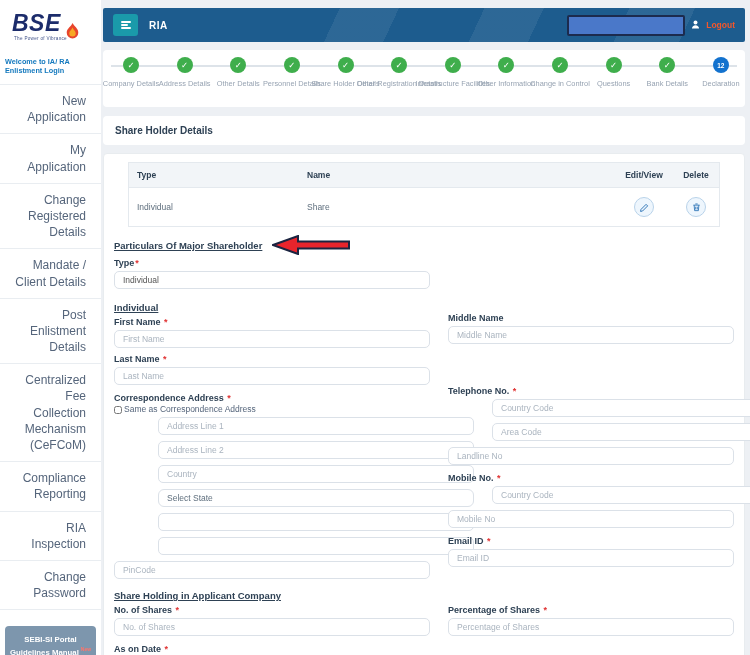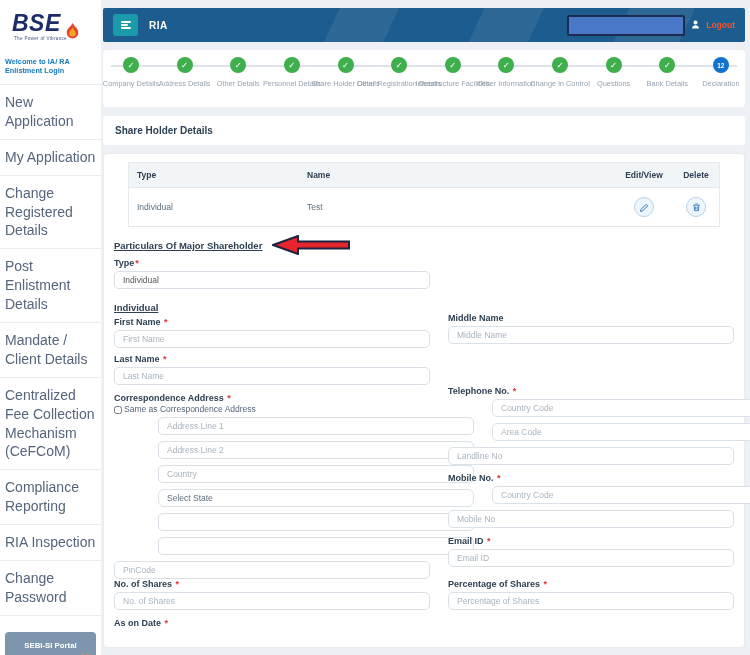--- a/index.html
+++ b/index.html
@@ -6,21 +6,21 @@
   body { background:#dfe4e9; font-family:"Liberation Sans", sans-serif; }
   .app { position:relative; width:750px; height:655px; background:#edf0f4; overflow:hidden; }
 
   
   .sidebar { position:absolute; left:0; top:0; width:101px; height:655px; background:#fff; }
   .logo { padding:12px 8px 2px 12px; }
   .logo-text { position:relative; display:inline-block; font-size:23px; font-weight:800; font-style:italic; color:#1c2c6b; letter-spacing:.5px; line-height:1; }
   .flame { position:absolute; right:-14px; top:-8px; }
   .tagline { font-size:4.6px; color:#41538a; margin-top:1px; padding-left:2px; letter-spacing:.3px; }
   .welcome { font-size:7.3px; font-weight:700; color:#1479be; padding:14px 5px 9px 5px; border-bottom:1px solid #e9edf1; }
-  .side-item { font-size:14px; color:#55657b; padding:8px 5px; border-bottom:1px solid #e9edf1; line-height:1.35; cursor:pointer; }
+  .side-item { font-size:12px; color:#55657b; padding:8px 15px; border-bottom:1px solid #e9edf1; line-height:1.35; cursor:pointer;text-align:right; }
   .side-buttons { padding:16px 5px; display:flex; flex-direction:column; gap:9px; }
   .side-btn { border-radius:4px; color:#fff; font-size:7.8px; font-weight:700; text-align:center; padding:8px 3px; line-height:1.5; cursor:pointer; }
   .side-btn.light { background:#7d96ad; }
   .side-btn.dark  { background:#174f70; }
   .side-btn sup { color:#ff746a; font-size:5px; font-weight:700; margin-left:2px; }
 
   
   .main { position:absolute; left:103px; top:0; width:642px; }
 
   .topbar { margin-top:8px; height:34px; border-radius:2px; display:flex; align-items:center; padding:0 10px;
@@ -91,22 +91,22 @@
           </svg>
         </span>
       </span>
       <div class="tagline">The Power of Vibrance</div>
     </div>
     <div class="welcome">Welcome to IA/ RA Enlistment Login</div>
 
     <div class="side-item">New Application</div>
     <div class="side-item">My Application</div>
     <div class="side-item">Change Registered Details</div>
+    <div class="side-item">Mandate / Client Details</div>
     <div class="side-item">Post Enlistment Details</div>
-    <div class="side-item">Mandate / Client Details</div>
     <div class="side-item">Centralized Fee Collection Mechanism (CeFCoM)</div>
     <div class="side-item">Compliance Reporting</div>
     <div class="side-item">RIA Inspection</div>
     <div class="side-item">Change Password</div>
 
     <div class="side-buttons">
       <div class="side-btn light"><span>SEBI-SI Portal Guidelines Manual</span><sup>New</sup></div>
       <div class="side-btn dark">User Manual</div>
       <div class="side-btn dark">Help</div>
     </div>
@@ -195,21 +195,21 @@
 
       <div class="sh-table">
         <div class="t-head">
           <div class="tc c-type">Type</div>
           <div class="tc c-name">Name</div>
           <div class="tc c-edit">Edit/View</div>
           <div class="tc c-del">Delete</div>
         </div>
         <div class="t-row">
           <div class="tc c-type">Individual</div>
-          <div class="tc c-name">Test</div>
+          <div class="tc c-name">Share</div>
           <div class="tc c-edit">
             <div class="icon-circle">
               <svg width="11" height="11" viewBox="0 0 14 14">
                   <path d="M2.5 9.5 9 3l2 2-6.5 6.5L2 12z" fill="none" stroke="#2a72b5" stroke-width="1.2"></path>
                 </svg>
             </div>
           </div>
           <div class="tc c-del">
             <div class="icon-circle">
               <svg width="11" height="11" viewBox="0 0 14 14">
@@ -267,20 +267,21 @@
 
           <div class="f-label" style="margin-top:8px;"><span>Mobile No.</span> <span class="req">*</span></div>
           <input class="f-input mb6" placeholder="Country Code" style="">
           <input class="f-input" placeholder="Mobile No" style="">
 
           <div class="f-label" style="margin-top:8px;"><span>Email ID</span> <span class="req">*</span></div>
           <input class="f-input" placeholder="Email ID" style="">
         </div>
       </div>
 
+      <div class="section-h" style="margin:11px 0 4px;">Share Holding in Applicant Company</div>
       <div class="cols">
         <div class="col-l">
           <div class="f-label"><span>No. of Shares</span> <span class="req">*</span></div>
           <input class="f-input" placeholder="No. of Shares" style="">
 
           <div class="f-label" style="margin-top:8px;"><span>As on Date</span> <span class="req">*</span></div>
 
         </div>
         <div class="col-r">
           <div class="f-label"><span>Percentage of Shares</span> <span class="req">*</span></div>

